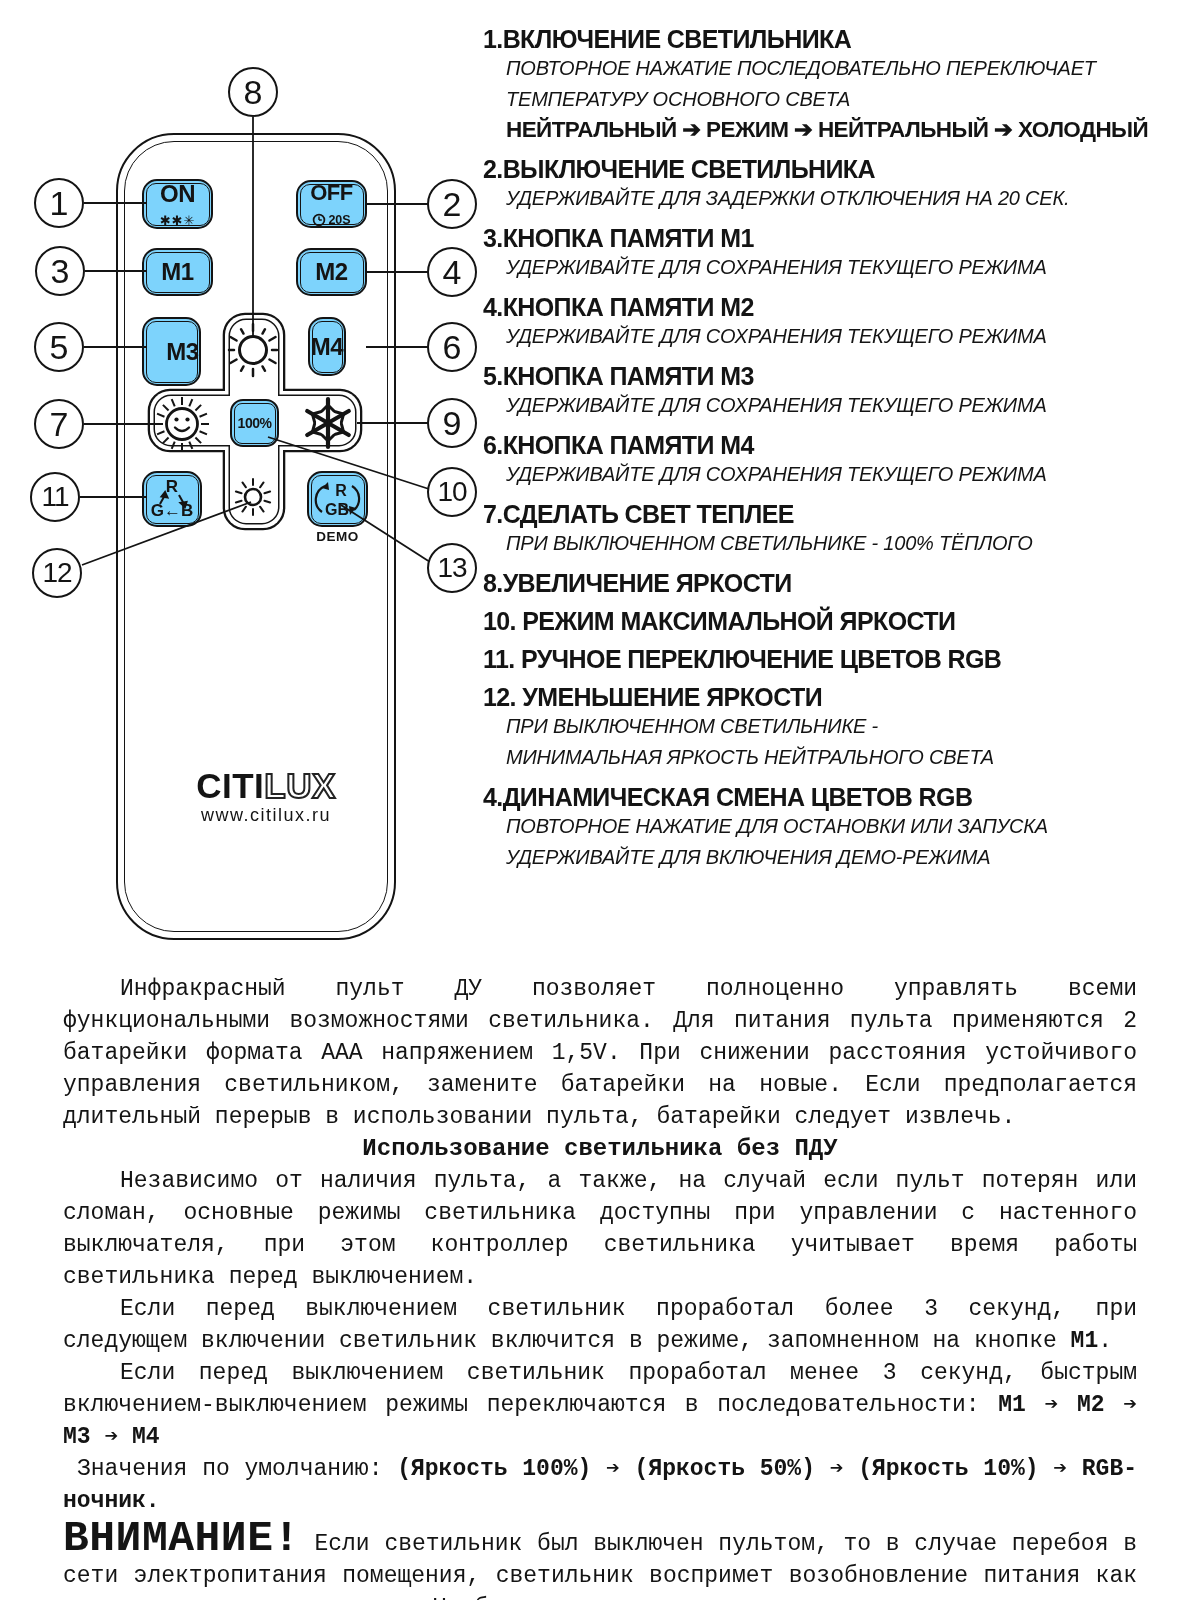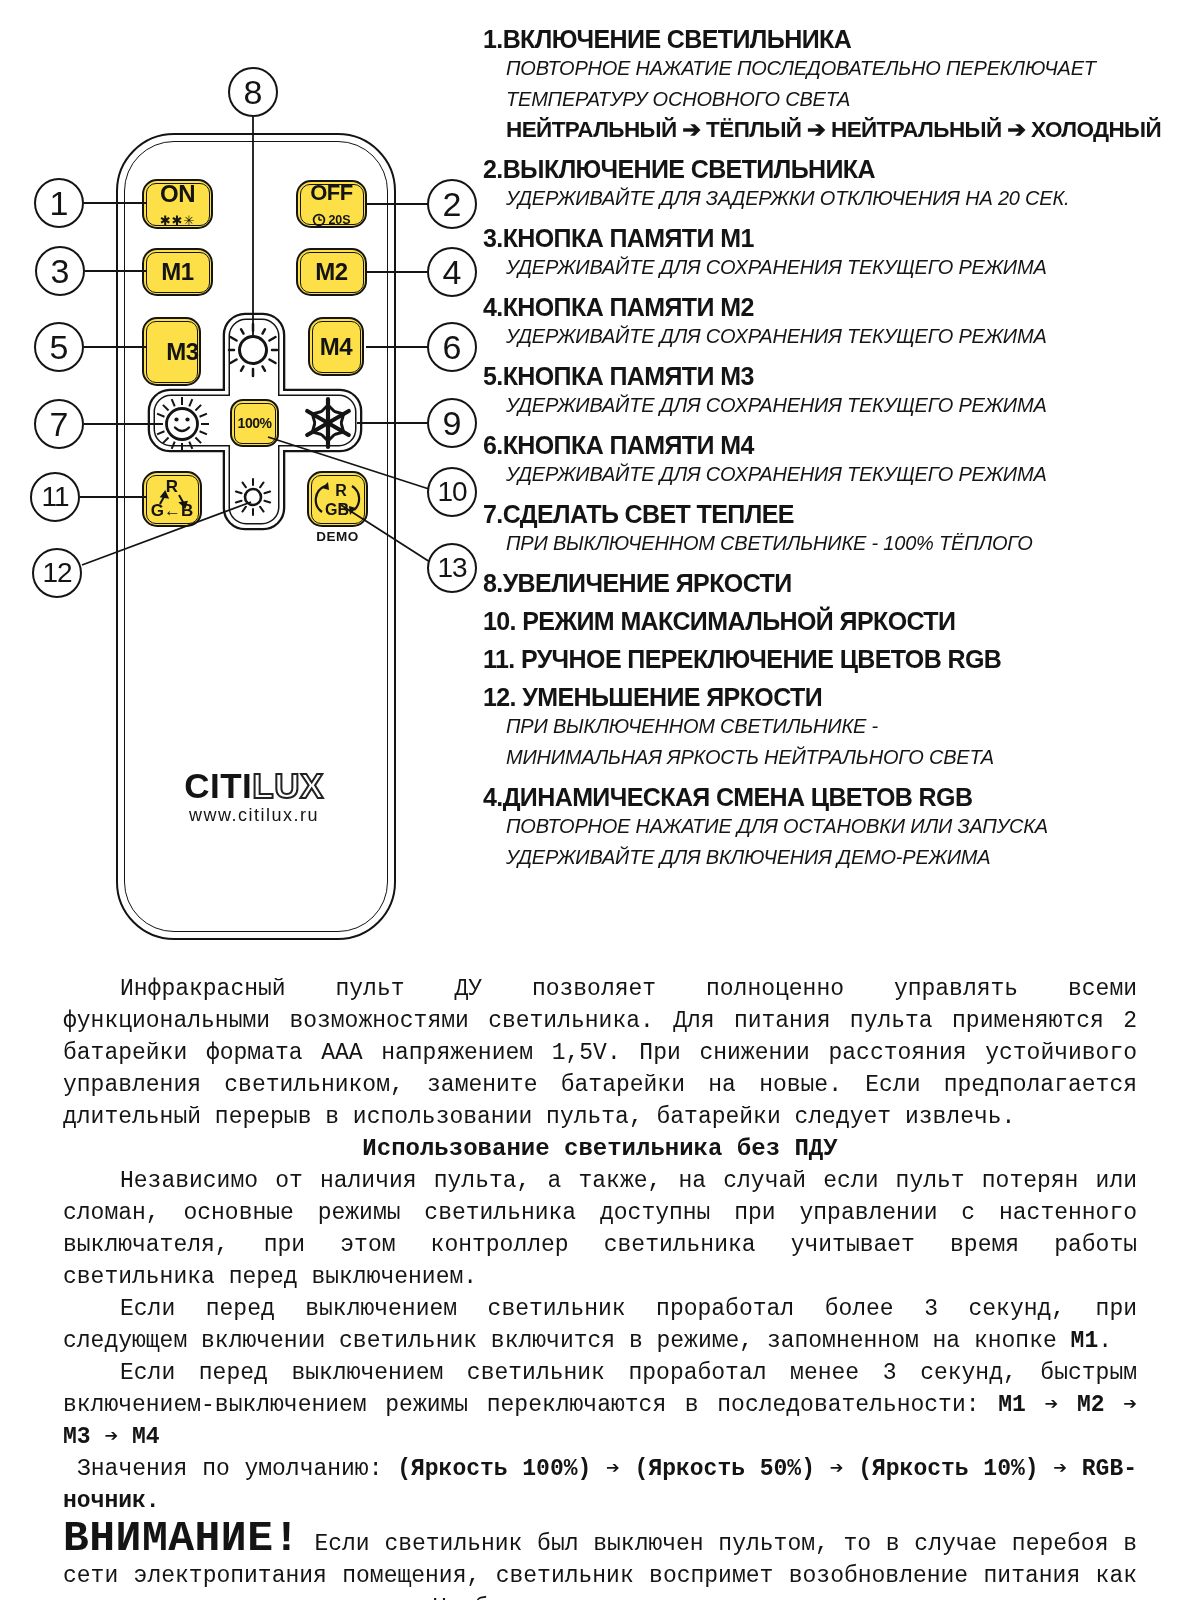--- a/index.html
+++ b/index.html
@@ -4,43 +4,43 @@
 <style>
   html,body{margin:0;padding:0;background:#fff;}
   body{width:1200px;height:1600px;overflow:hidden;color:#141414;
        font-family:"Liberation Sans",sans-serif;}
   .diagram{position:relative;width:1200px;height:965px;}
   
   .remote-outer{position:absolute;left:116px;top:133px;width:276px;height:803px;
     border:2.5px solid #141414;border-radius:58px;background:#fff;}
   .remote-inner{position:absolute;inset:6px;border:1.8px solid #141414;border-radius:50px;}
   
-  .btn{position:absolute;border:2.4px solid #141414;border-radius:15px;background:#fde047;
+  .btn{position:absolute;border:2.4px solid #141414;border-radius:15px;background:#7dd3fc;
        display:flex;flex-direction:column;align-items:center;justify-content:center;box-sizing:border-box;gap:9px;}
   .btn::before{content:"";position:absolute;inset:1.5px;border:1.6px solid #141414;border-radius:10px;pointer-events:none;}
   .b-on{left:142px;top:179px;width:71px;height:50px;}
   .b-off{left:296px;top:180px;width:71px;height:48px;}
   .b-m1{left:142px;top:248px;width:71px;height:48px;}
   .b-m2{left:296px;top:248px;width:71px;height:48px;}
   .b-m3{left:142px;top:317px;width:59px;height:69px;padding-left:22px;}
-  .b-m4{left:308px;top:317px;width:56px;height:59px;}
+  .b-m4{left:308px;top:317px;width:38px;height:59px;}
   .b-pct{left:230px;top:399px;width:49px;height:48px;border-radius:13px;}
   .b-pct::before{border-radius:8px;}
   .b-rgbm{left:142px;top:471px;width:60px;height:56px;}
   .b-demo{left:307px;top:471px;width:61px;height:56px;}
   .blab{font-weight:bold;font-size:24px;letter-spacing:-0.5px;line-height:1;position:relative;}
   .blab-sm{font-weight:bold;font-size:22px;letter-spacing:-0.5px;line-height:1;position:relative;}
   .stars{font-size:13px;line-height:11px;letter-spacing:1px;position:relative;}
   .offrow{display:flex;align-items:center;gap:2px;font-size:12.5px;font-weight:bold;position:relative;}
   .pct-lab{font-size:14px;font-weight:bold;letter-spacing:-0.5px;position:relative;}
   .demo-lab{position:absolute;left:303px;top:529px;width:69px;text-align:center;
             font-size:13.5px;font-weight:bold;letter-spacing:0.5px;}
   .icon-abs{position:absolute;pointer-events:none;}
   
-  .logo{position:absolute;left:116px;top:768px;width:276px;text-align:center;}
+  .logo{position:absolute;left:128px;top:768px;width:276px;text-align:center;}
   .logo-line{font-size:35px;font-weight:bold;letter-spacing:0.5px;line-height:36px;}
   .logo-lux{color:#fff;-webkit-text-stroke:2px #232323;text-shadow:0 0 1px #232323;}
   .logo-url{font-size:18px;letter-spacing:1.5px;margin-top:1px;}
   
   .co{position:absolute;width:50px;height:50px;border:2.6px solid #141414;border-radius:50%;
       background:#fff;display:flex;align-items:center;justify-content:center;
       font-size:34px;box-sizing:border-box;}
   .co.two{font-size:28px;letter-spacing:-1px;}
   .lines{position:absolute;left:0;top:0;pointer-events:none;}
   
@@ -263,21 +263,21 @@
   <div class="co two" style="left:30px;top:472px">11</div>
   <div class="co two" style="left:32px;top:548px">12</div>
   <div class="co two" style="left:427px;top:543px">13</div>
 
   <div class="instructions" id="instructions">
     <div class="item">
       <div class="ihead">1.ВКЛЮЧЕНИЕ СВЕТИЛЬНИКА</div>
       <div>
           <div class="sub">ПОВТОРНОЕ НАЖАТИЕ ПОСЛЕДОВАТЕЛЬНО ПЕРЕКЛЮЧАЕТ</div>
           <div class="sub">ТЕМПЕРАТУРУ ОСНОВНОГО СВЕТА</div>
-          <div class="seq">НЕЙТРАЛЬНЫЙ ➔ ТЁПЛЫЙ ➔ НЕЙТРАЛЬНЫЙ ➔ ХОЛОДНЫЙ</div>
+          <div class="seq">НЕЙТРАЛЬНЫЙ ➔ РЕЖИМ ➔ НЕЙТРАЛЬНЫЙ ➔ ХОЛОДНЫЙ</div>
         </div>
     </div>
 
     <div class="item">
       <div class="ihead">2.ВЫКЛЮЧЕНИЕ СВЕТИЛЬНИКА</div>
       <div>
           <div class="sub">УДЕРЖИВАЙТЕ ДЛЯ ЗАДЕРЖКИ ОТКЛЮЧЕНИЯ НА 20 СЕК.</div>
         </div>
     </div>
 

